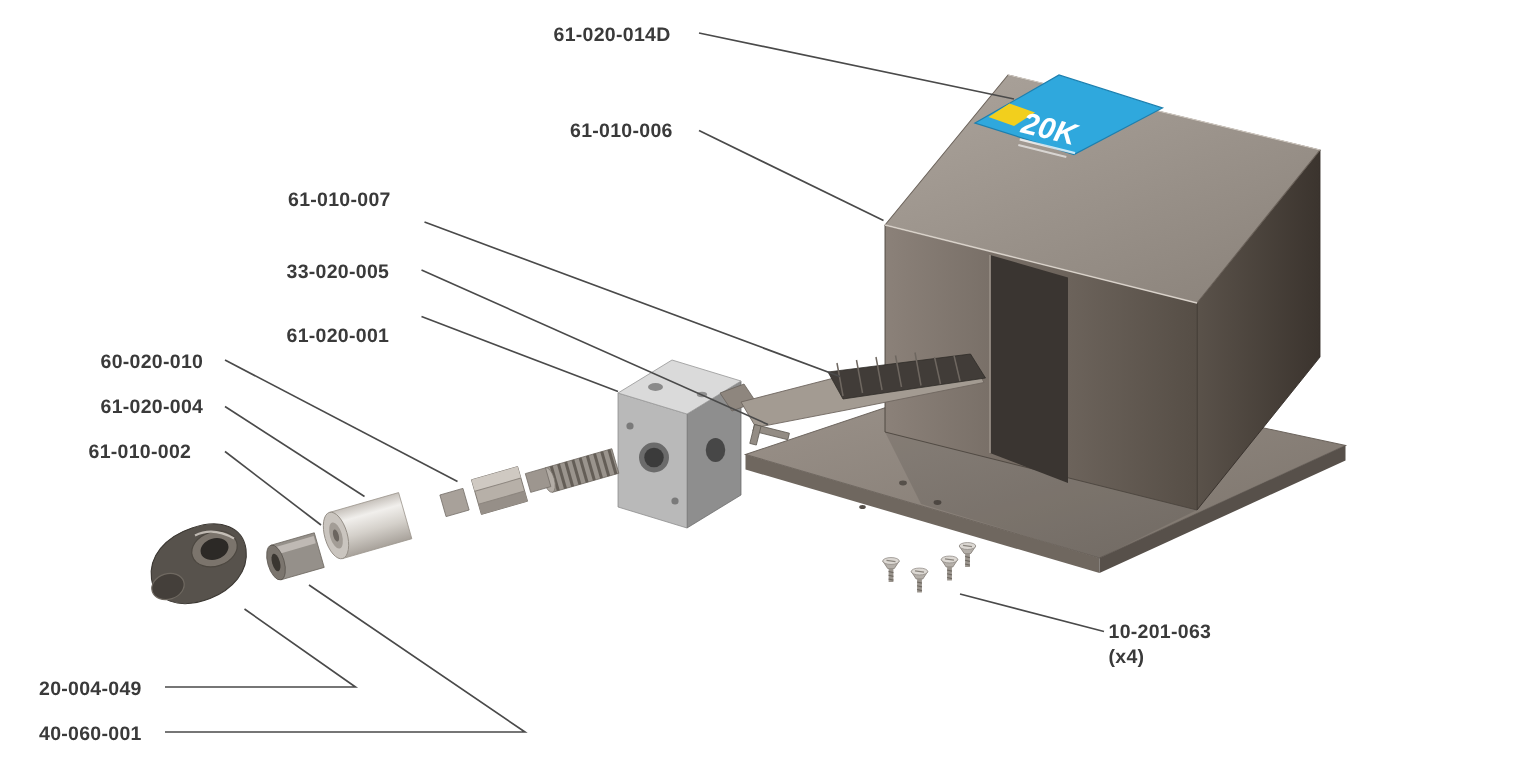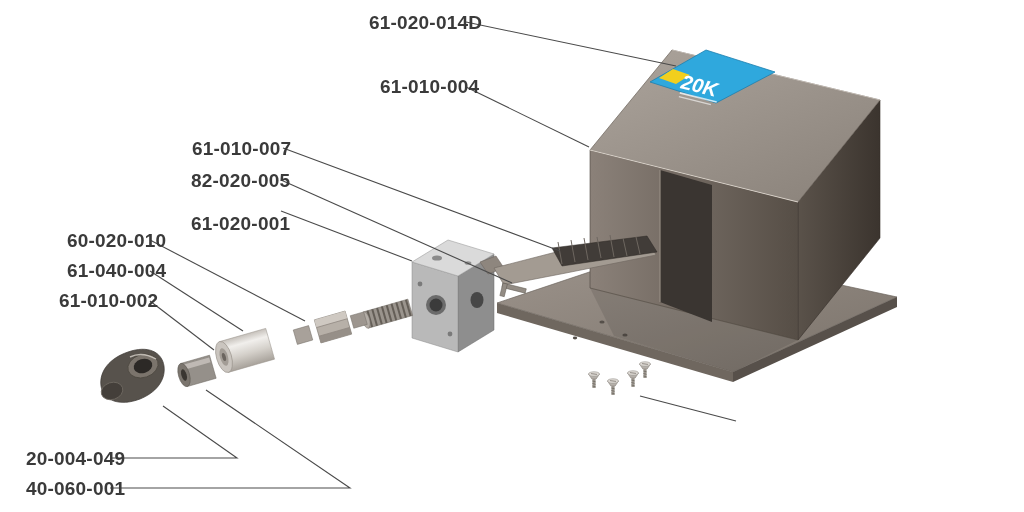--- a/index.html
+++ b/index.html
@@ -7,21 +7,21 @@
     position:relative;
     width:1024px;height:512px;
     background:#ffffff;
     font-family:"Liberation Sans", sans-serif;
     overflow:hidden;
   }
   .diagram-svg{position:absolute;left:0;top:0;width:1024px;height:512px;}
   .callout{
     position:absolute;
     font-weight:bold;
-    font-size:19px;
+    font-size:13px;
     line-height:17px;
     color:#3a3a3a;
     letter-spacing:.2px;
     white-space:nowrap;
   }
 </style>
 </head>
 <body>
 
 <div class="stage">
@@ -214,23 +214,27 @@
       <line x1="150" y1="240" x2="305" y2="321"></line>
       <line x1="150" y1="271" x2="243" y2="331"></line>
       <line x1="150" y1="301" x2="214" y2="350"></line>
       <polyline points="110,458 237,458 163,406"></polyline>
       <polyline points="110,488 350,488 206,390"></polyline>
       <line x1="736" y1="421" x2="640" y2="396"></line>
     </g>
   </svg>
 
   <div class="callout" style="left:369px;top:14px">61-020-014D</div>
-  <div class="callout" style="left:380px;top:78px">61-010-004</div>
-  <div class="callout" style="left:192px;top:140px">61-010-007</div>
-  <div class="callout" style="left:191px;top:172px">82-020-005</div>
+  <div class="callout" style="left:380px;top:78px">61-010-006</div>
+  <div class="callout" style="left:192px;top:124px">61-010-007</div>
+  <div class="callout" style="left:191px;top:172px">33-020-005</div>
   <div class="callout" style="left:191px;top:215px">61-020-001</div>
   <div class="callout" style="left:67px;top:232px">60-020-010</div>
-  <div class="callout" style="left:67px;top:262px">61-040-004</div>
+  <div class="callout" style="left:67px;top:262px">61-020-004</div>
   <div class="callout" style="left:59px;top:292px">61-010-002</div>
   <div class="callout" style="left:26px;top:450px">20-004-049</div>
   <div class="callout" style="left:26px;top:480px">40-060-001</div>
+  <div class="callout" style="left:739px;top:412px">
+    <div>10-201-063</div>
+    <div>(x4)</div>
+  </div>
 
 </div>
 
 </body></html>

